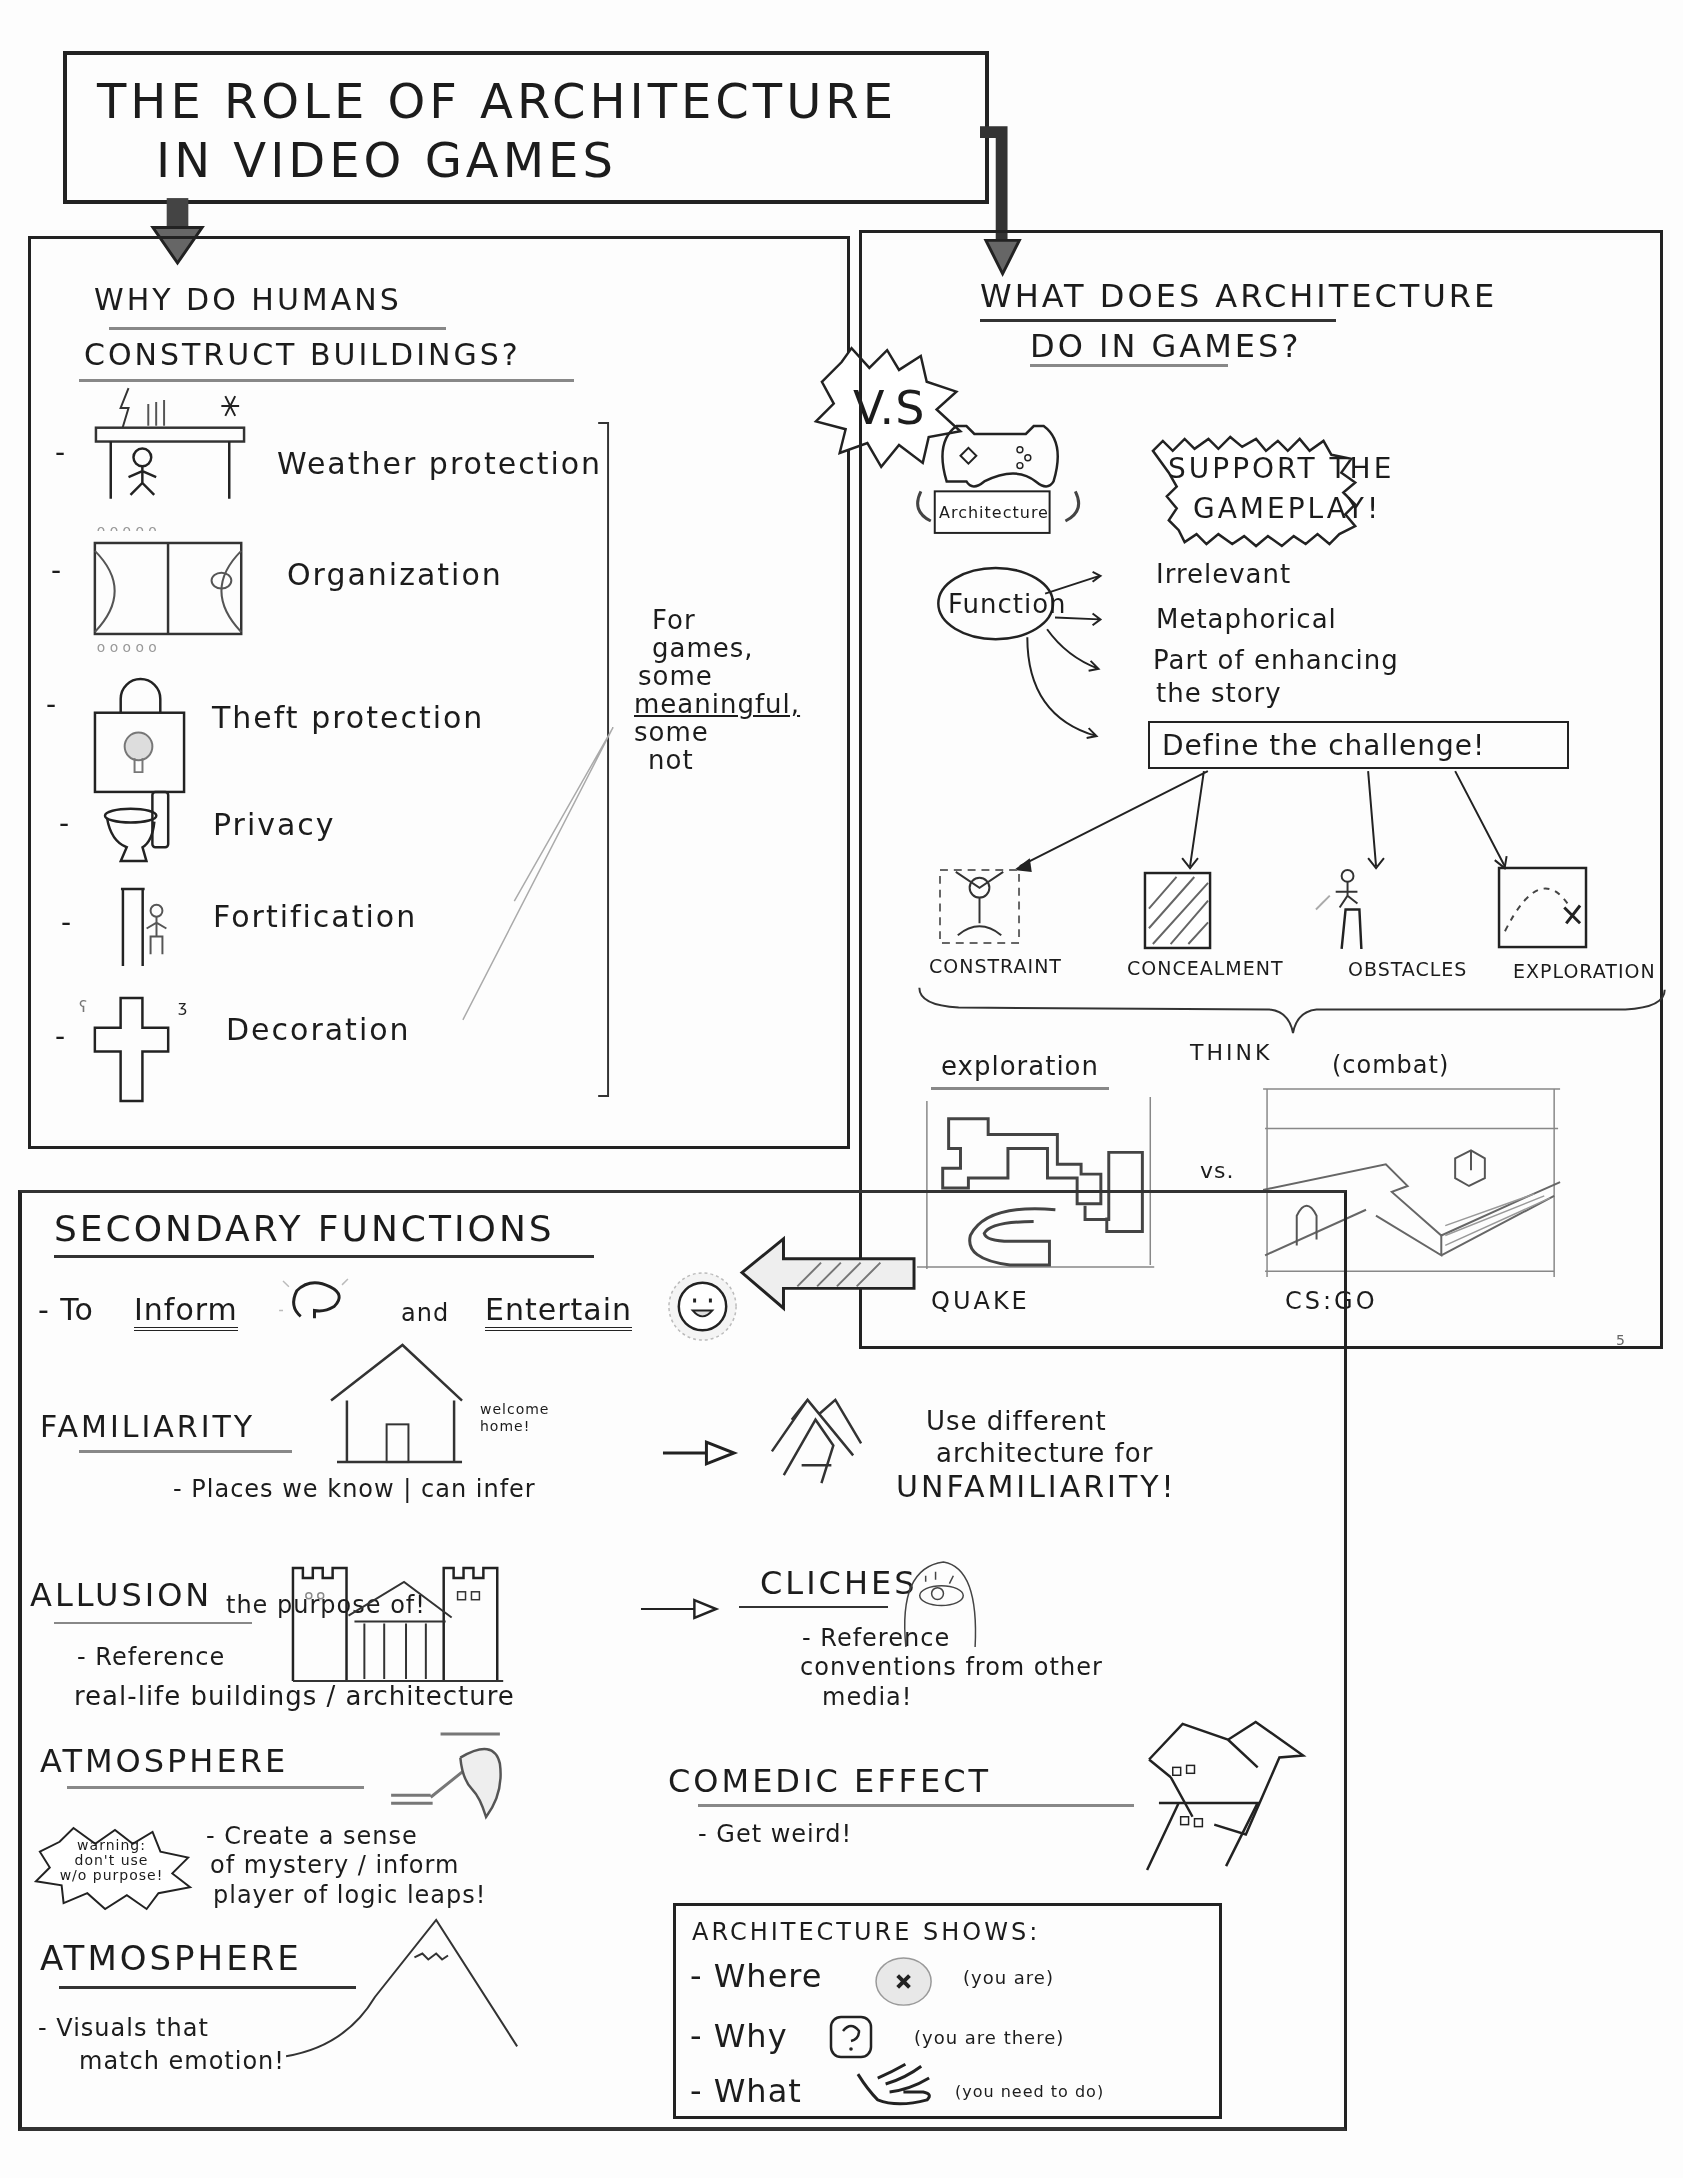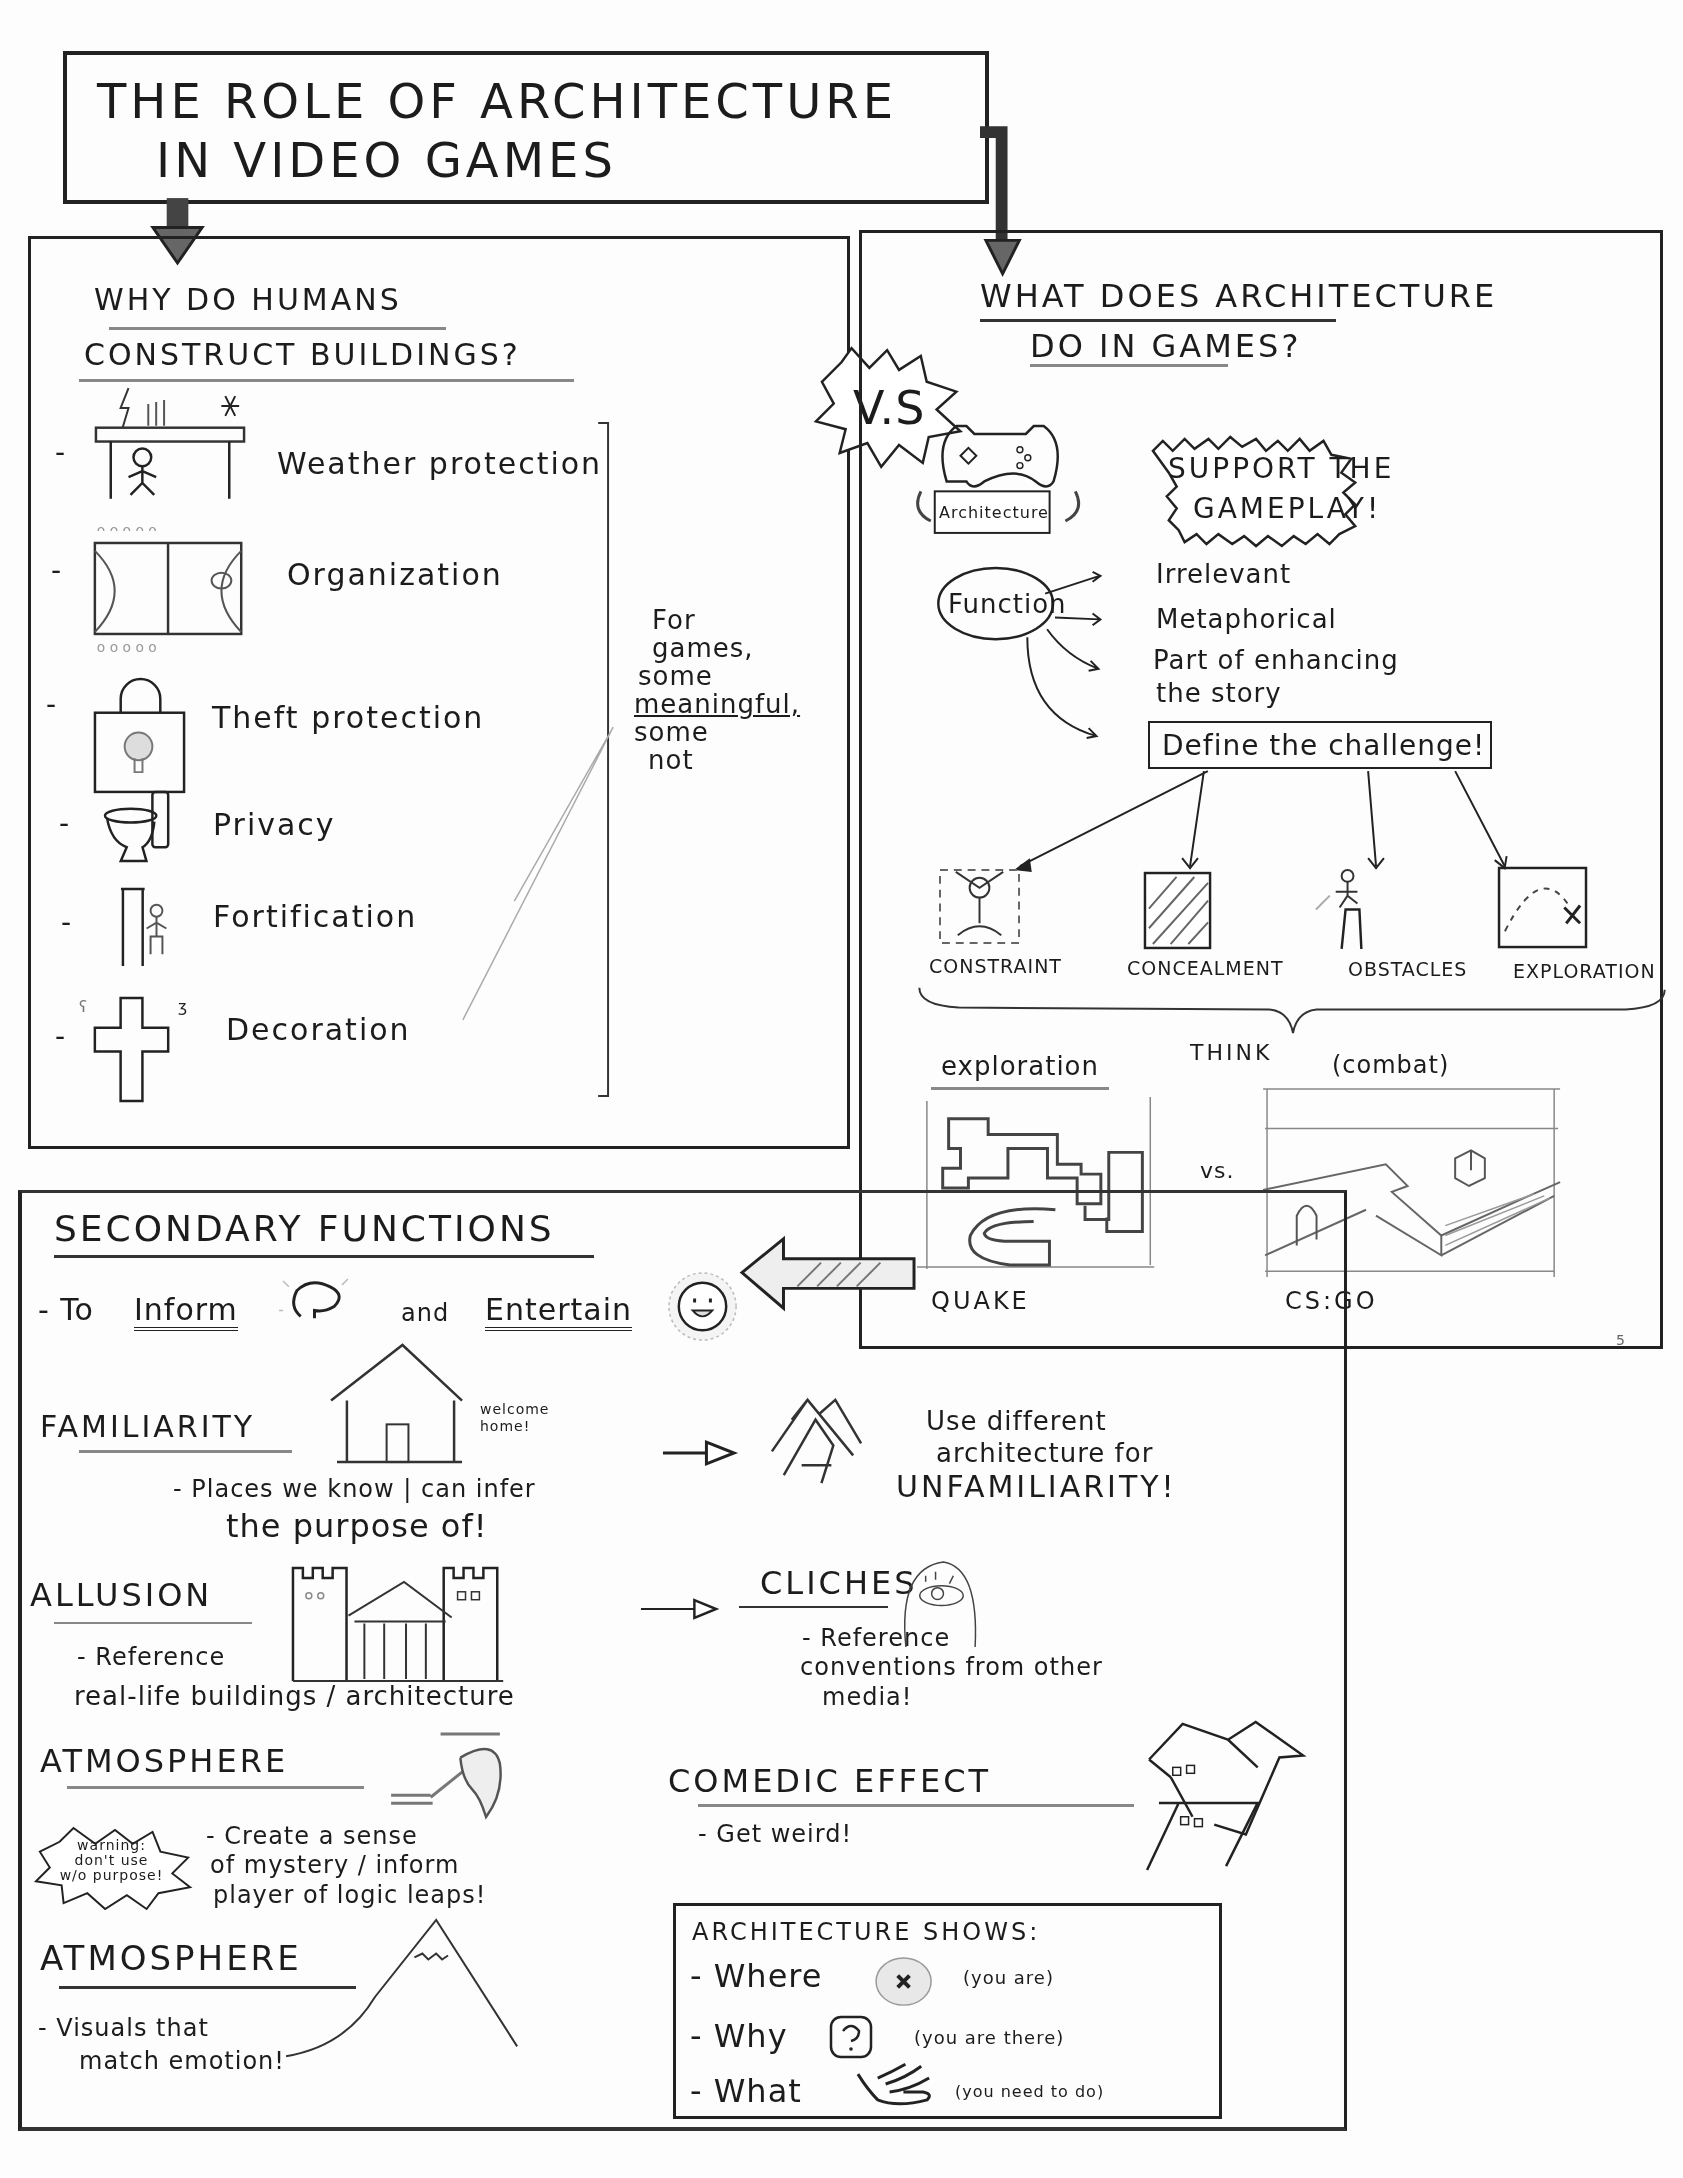--- a/index.html
+++ b/index.html
@@ -148,21 +148,21 @@
   <path d="M120,54 L165,56 M158,50 l8,6 l-8,6" stroke="#222" stroke-width="2" fill="none"></path>
   <path d="M112,66 q20,28 52,40 M156,98 l8,8 l-10,2" stroke="#222" stroke-width="2" fill="none"></path>
   <path d="M92,74 q0,80 70,100 M154,166 l8,8 l-10,2" stroke="#222" stroke-width="2" fill="none"></path>
 </svg>
 <div class="abs hand" style="left:948px;top:589px;font-size:26px;">Function</div>
 <div class="abs hand" style="left:1156px;top:559px;font-size:26px;">Irrelevant</div>
 <div class="abs hand" style="left:1156px;top:604px;font-size:26px;">Metaphorical</div>
 <div class="abs hand" style="left:1153px;top:645px;font-size:26px;">Part of enhancing</div>
 <div class="abs hand" style="left:1156px;top:678px;font-size:26px;">the story</div>
 
-<div class="box" style="left:1148px;top:721px;width:344px;height:48px;border-width:2.5px;">
+<div class="box" style="left:1148px;top:721px;width:421px;height:48px;border-width:2.5px;">
   <div class="abs hand" style="left:12px;top:6px;font-size:28px;">Define the challenge!</div>
 </div>
 <svg style="left:1010px;top:767px;" width="554" height="119" viewBox="0 0 560 120">
   <path d="M200,4 L10,100 M196,4 L182,100 M362,4 L370,100 M450,4 L500,100" stroke="#222" stroke-width="2" fill="none"></path>
   <polygon points="4,104 20,92 22,106" fill="#222"></polygon>
   <path d="M174,92 l8,10 l8,-10 M362,92 l8,10 l8,-10 M490,94 l10,8 l2,-12" stroke="#222" stroke-width="2" fill="none"></path>
 </svg>
 
 <svg style="left:936px;top:866px;" width="89" height="81" viewBox="0 0 90 82">
   <rect x="4" y="4" width="80" height="74" fill="none" stroke="#666" stroke-width="2" stroke-dasharray="8,6"></rect>
@@ -244,21 +244,21 @@
 
 <div class="abs hand caps" style="left:40px;top:1409px;font-size:30px;">FAMILIARITY</div>
 <div class="abs ul-gray" style="left:79px;top:1450px;width:213px;"></div>
 <svg style="left:327px;top:1341px;" width="149" height="129" viewBox="0 0 150 130">
   <path d="M4,60 L76,4 L136,60 M20,60 v62 M128,60 v62 M10,122 h126" stroke="#333" stroke-width="2.5" fill="none"></path>
   <rect x="60" y="84" width="22" height="38" fill="none" stroke="#333" stroke-width="2"></rect>
 </svg>
 <div class="abs hand" style="left:480px;top:1401px;font-size:14px;">welcome</div>
 <div class="abs hand" style="left:480px;top:1418px;font-size:14px;">home!</div>
 <div class="abs hand" style="left:173px;top:1475px;font-size:24px;">- Places we know | can infer</div>
-<div class="abs hand" style="left:226px;top:1507px;font-size:32px;">the purpose of!</div>
+<div class="abs hand" style="left:226px;top:1591px;font-size:24px;">the purpose of!</div>
 <svg style="left:661px;top:1438px;" width="79" height="30" viewBox="0 0 80 30">
   <path d="M2,15 H50" stroke="#222" stroke-width="3"></path>
   <polygon points="46,4 74,15 46,26" fill="#fff" stroke="#222" stroke-width="3"></polygon>
 </svg>
 <svg style="left:762px;top:1386px;" width="109" height="109" viewBox="0 0 110 110">
   <path d="M10,66 L46,14 L92,70 M22,90 L54,34 L72,60 L60,98 M30,34 L46,14 M58,28 L74,14 L100,58 M40,80 h30" stroke="#333" stroke-width="2.5" fill="none"></path>
 </svg>
 <div class="abs hand" style="left:926px;top:1406px;font-size:26px;">Use different</div>
 <div class="abs hand" style="left:936px;top:1438px;font-size:26px;">architecture for</div>
 <div class="abs hand caps" style="left:896px;top:1469px;font-size:30px;">UNFAMILIARITY!</div>

